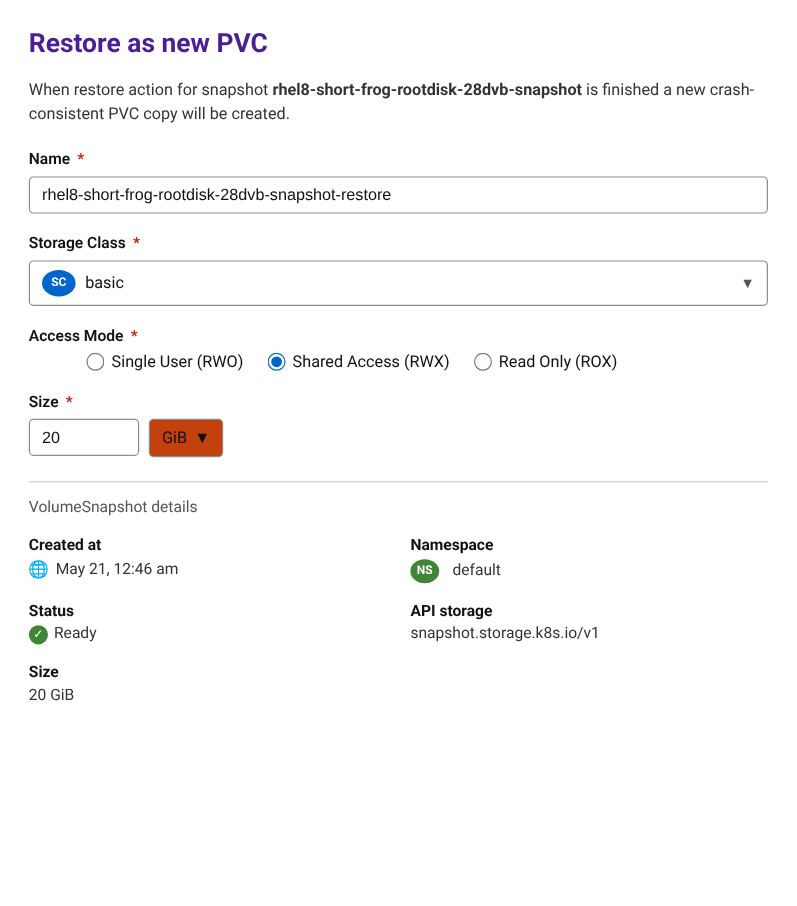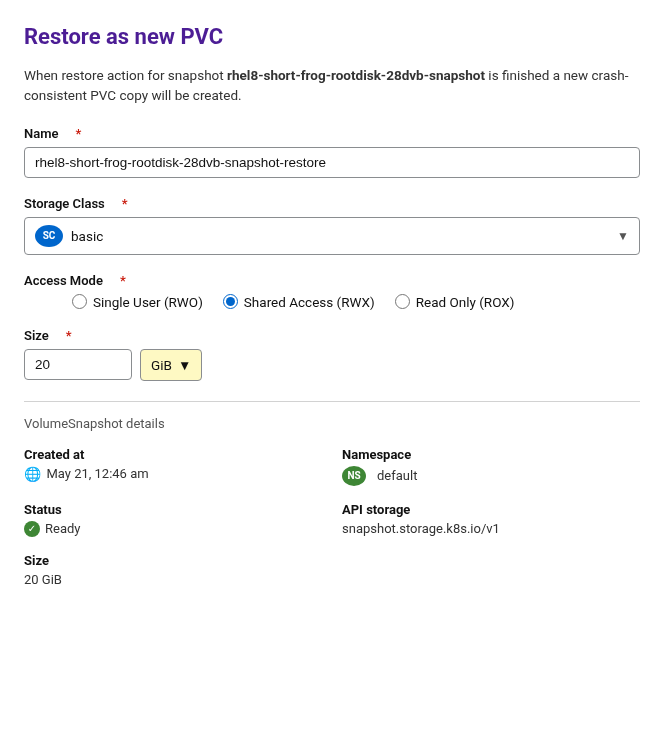--- a/index.html
+++ b/index.html
@@ -27,21 +27,21 @@
       font-weight: 700;
     }
     .field-group {
       margin-bottom: 18px;
     }
     .field-label {
       font-size: 13px;
       font-weight: 600;
       margin-bottom: 6px;
       display: flex;
-      gap: 17px;
+      gap: 6px;
       color: #111;
     }
     .required-star {
       color: #c9190b;
       font-size: 13px;
     }
     .text-input {
       width: 100%;
       border: 1px solid #8a8d90;
       border-radius: 4px;
@@ -117,36 +117,36 @@
       height: 15px;
       cursor: pointer;
       accent-color: #06c;
     }
     .size-row {
       display: flex;
       align-items: center;
       gap: 8px;
     }
     .size-input {
-      width: 108px;
+      width: 92px;
       border: 1px solid #8a8d90;
       border-radius: 4px;
       padding: 7px 10px;
       font-size: 13.5px;
       color: #111;
       outline: none;
     }
     .unit-select {
       display: flex;
       align-items: center;
       border: 1px solid #8a8d90;
       border-radius: 4px;
       padding: 7px 10px;
       cursor: pointer;
-      background: #fef9c3;
+      background: #c2410c;
       gap: 6px;
       font-size: 13.5px;
       color: #111;
     }
     .divider {
       border: none;
       border-top: 1px solid #d2d2d2;
       margin: 20px 0 14px 0;
     }
     .snapshot-section-title {

